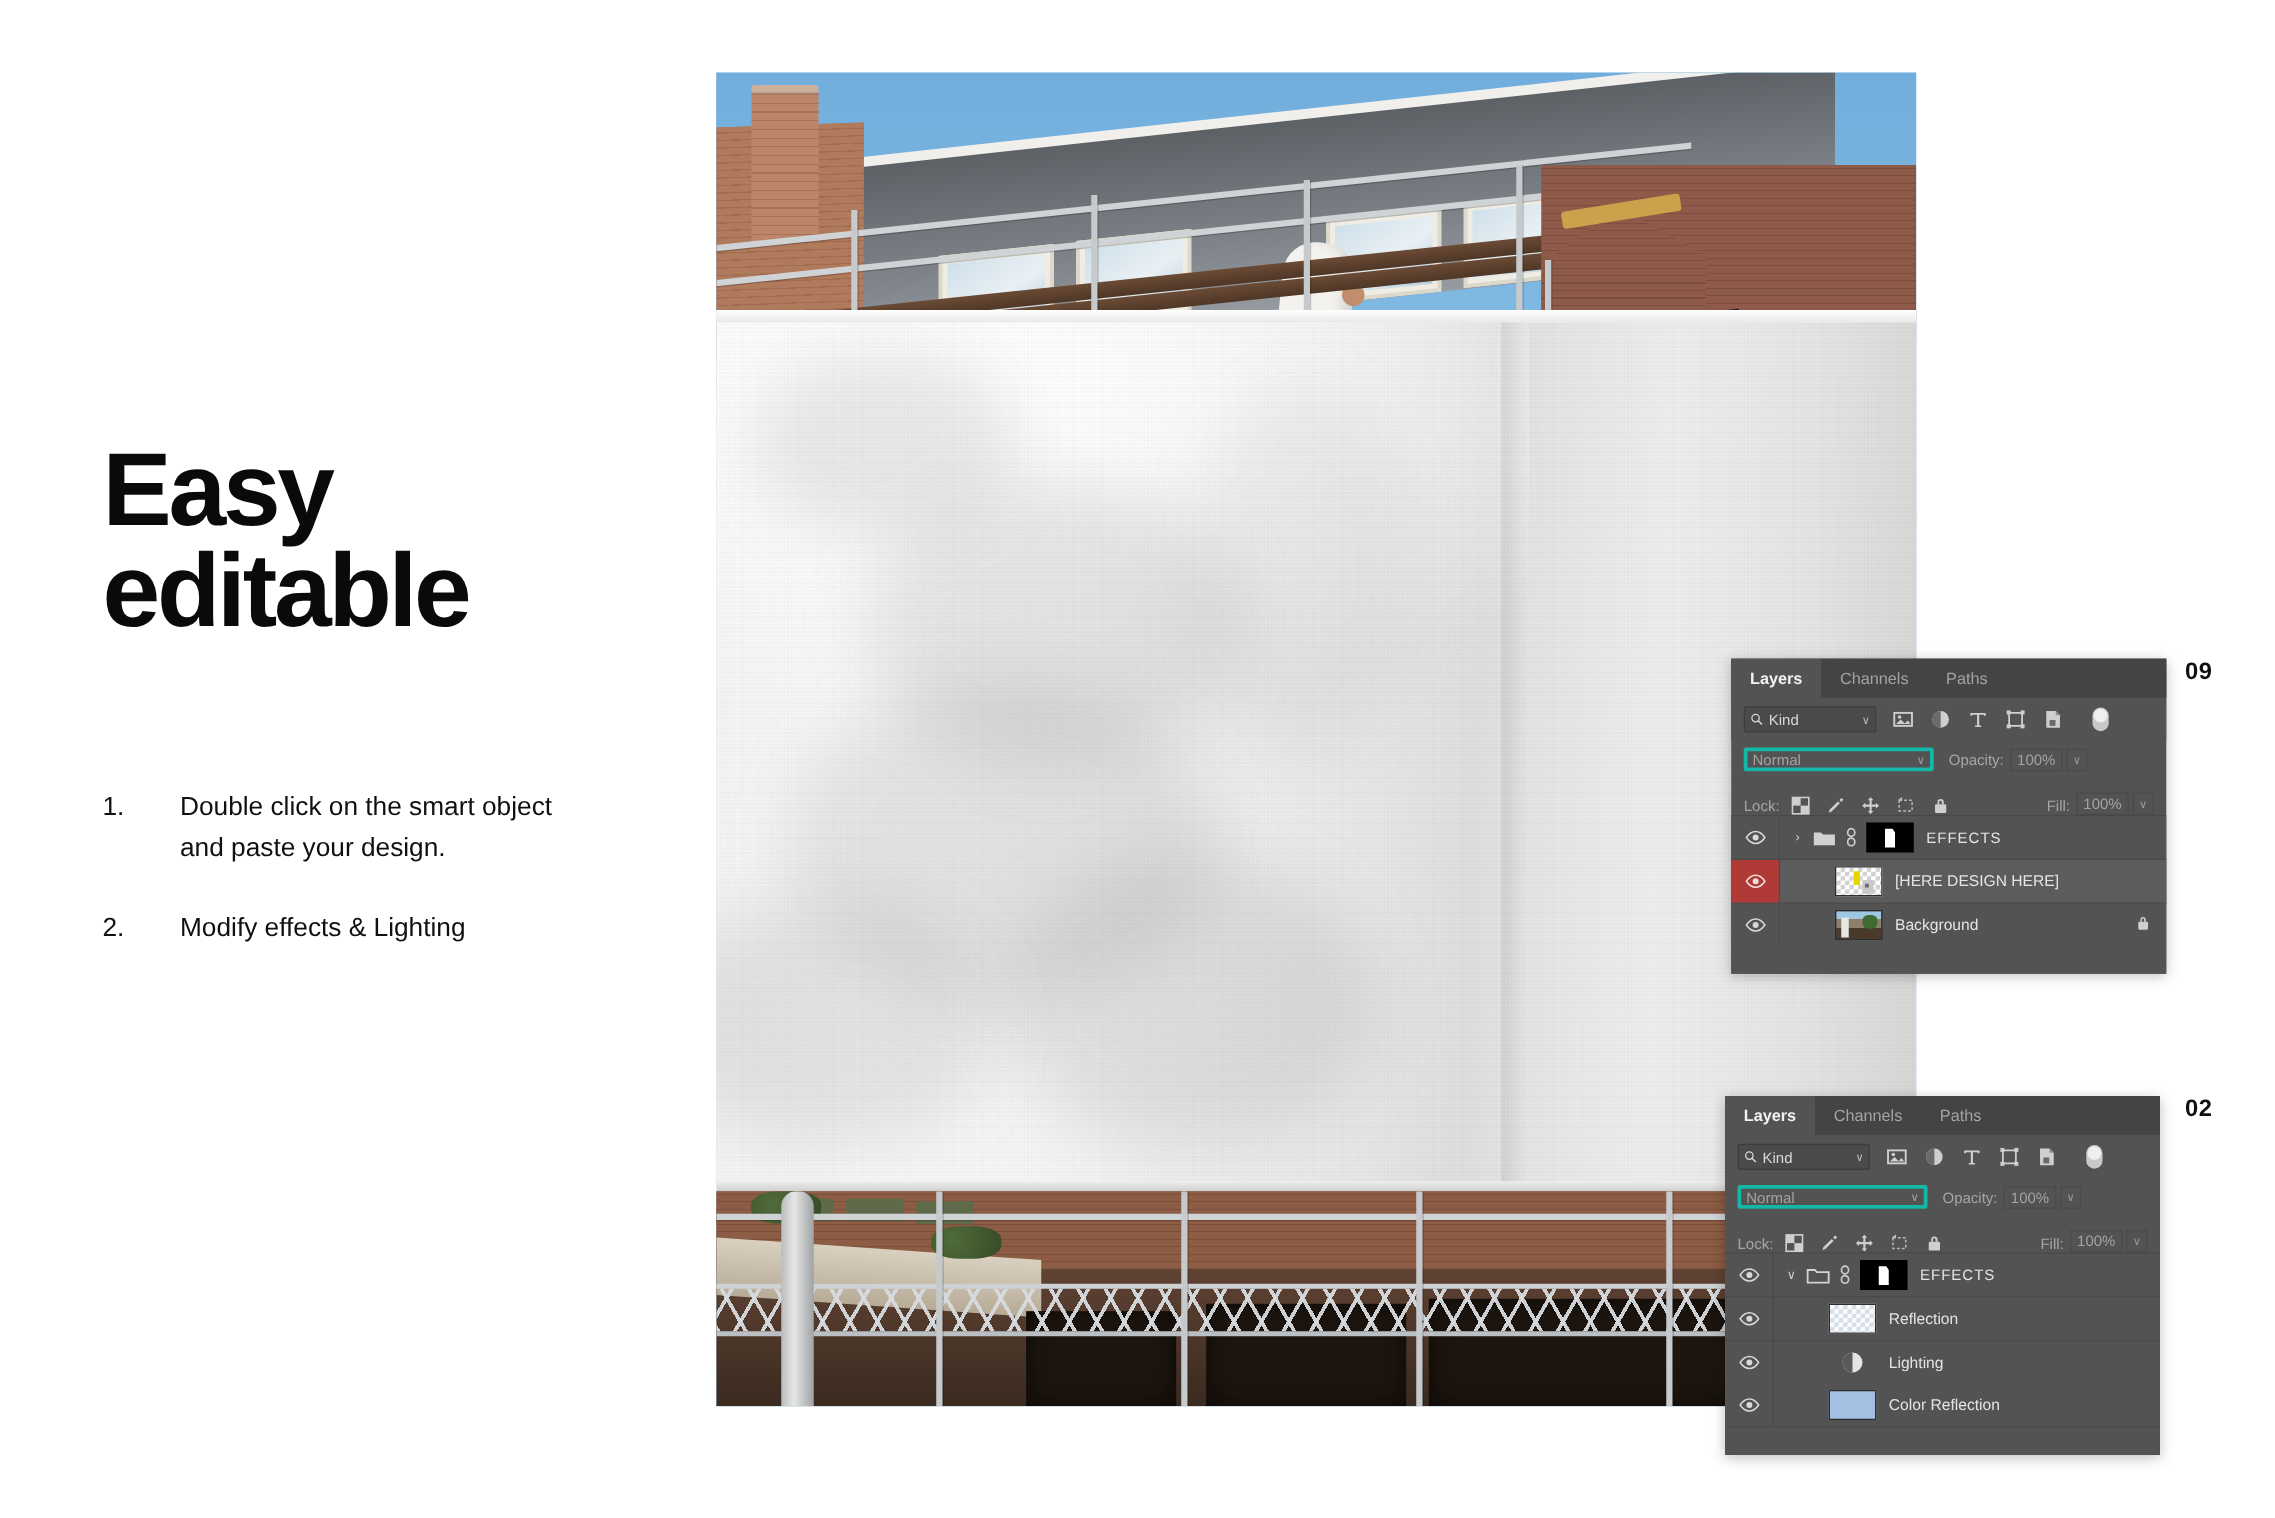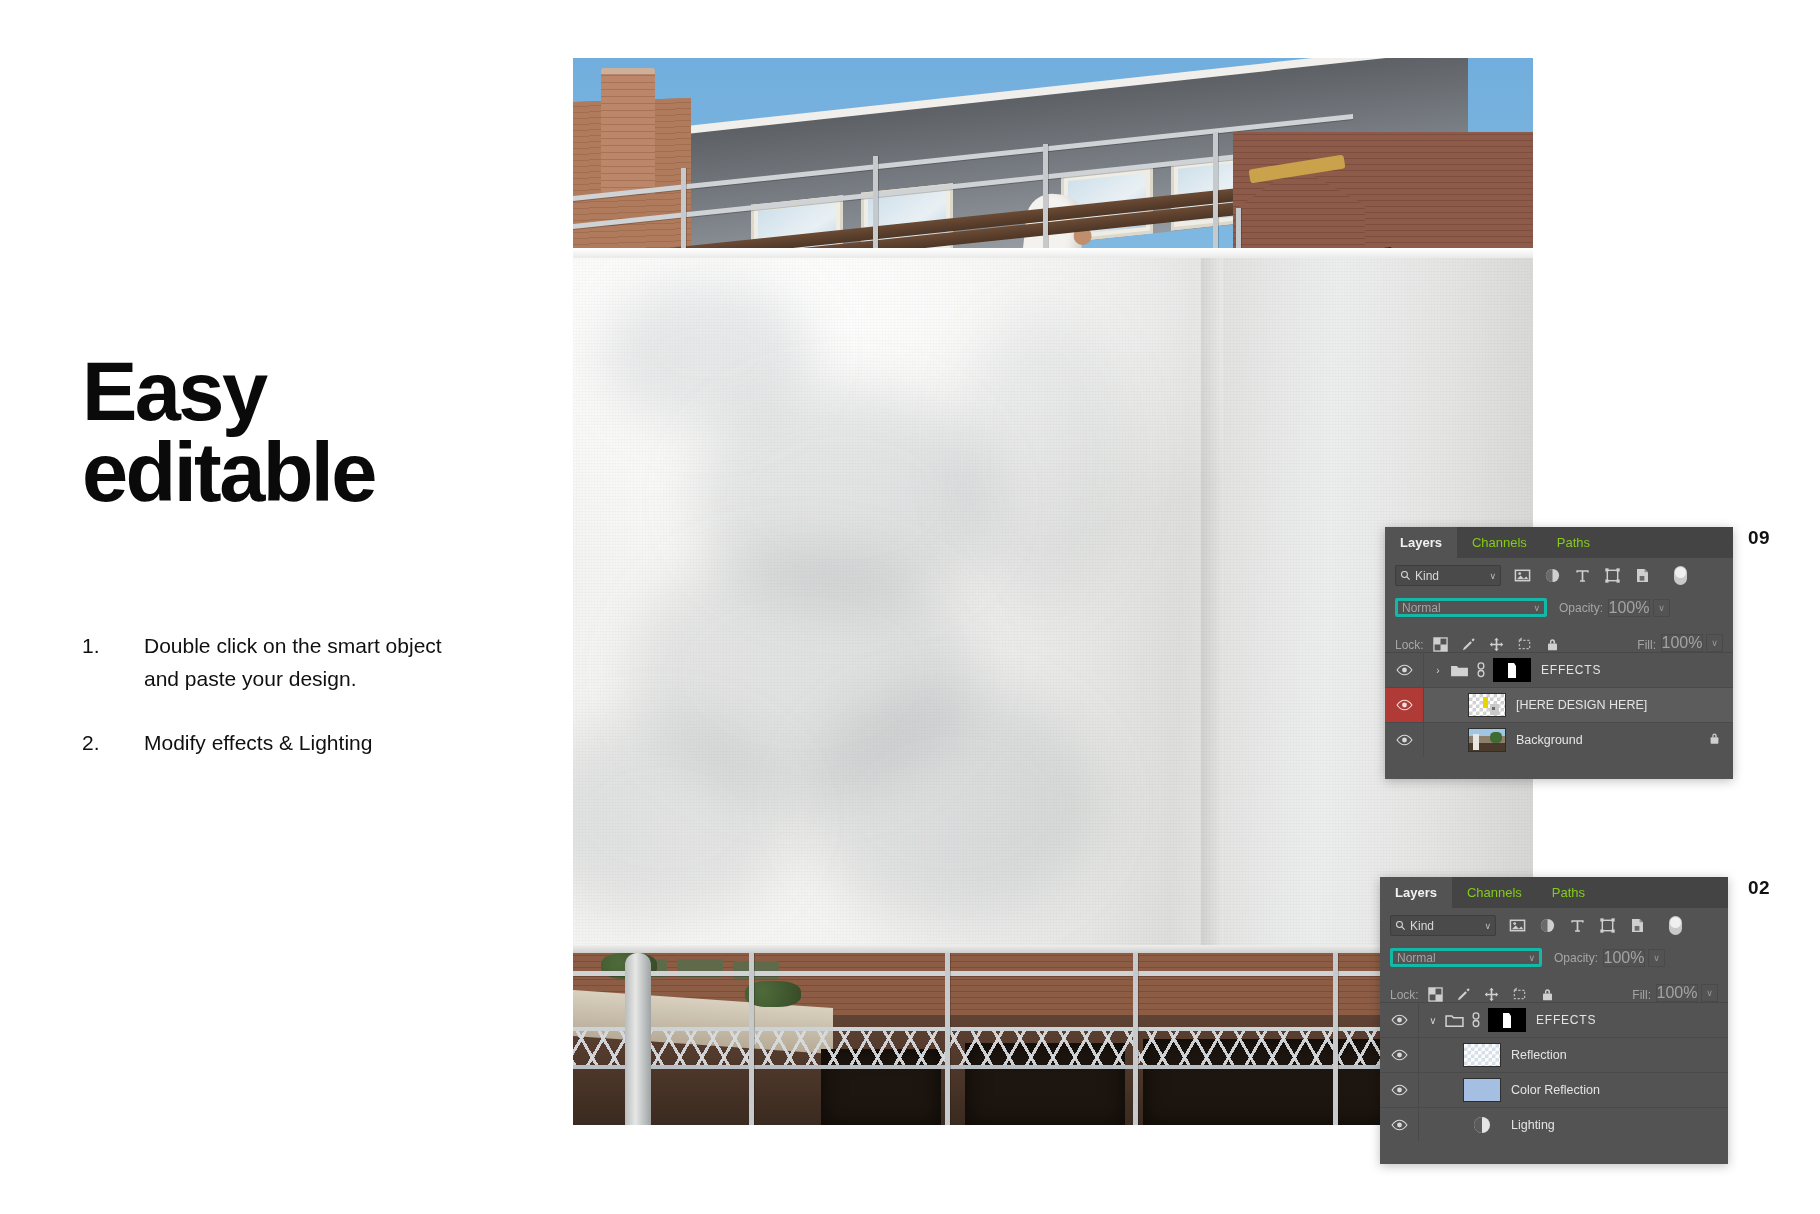--- a/index.html
+++ b/index.html
@@ -154,21 +154,21 @@
   .blue-board{position:absolute;right:70px;top:60px;width:22px;height:72px;background:#1b3f8f;}
 
   
   .ps-panel{
     position:absolute;background:#535353;
     font-family:"Liberation Sans", sans-serif;
     box-shadow:0 2px 10px rgba(0,0,0,.25);
   }
   .ps-tabs{display:flex;height:31px;background:#444444;align-items:stretch;}
   .ps-tab{
-    display:flex;align-items:center;padding:0 15px;font-size:13px;color:#84cc16;
+    display:flex;align-items:center;padding:0 15px;font-size:13px;color:#a3a3a3;
     background:#444444;
   }
   .ps-tab.active{background:#535353;color:#f2f2f2;font-weight:bold;}
   .ps-tabfill{flex:1;background:#444444;}
 
   .ps-filter{display:flex;align-items:center;height:35px;padding:0 10px;gap:0;background:#535353;}
   .kind-box{
     display:flex;align-items:center;width:106px;height:21px;background:#4a4a4a;
     border:1px solid #3d3d3d;border-radius:2px;padding:0 4px;box-sizing:border-box;
     font-size:12px;color:#d8d8d8;gap:4px;
@@ -183,21 +183,21 @@
 
   .ps-blend{display:flex;align-items:center;height:29px;padding:0 10px;font-size:12px;color:#a6a6a6;gap:0;}
   .blend-sel{
     width:152px;height:19px;background:#535353;border:3px solid #14b8a6;border-radius:2px;
     display:flex;align-items:center;padding:0 4px;box-sizing:border-box;color:#a3a3a3;font-size:12px;
   }
   .blend-sel .chev{margin-left:auto;font-size:9px;}
   .op-label{margin-left:12px;color:#a6a6a6;}
   .op-val{
     width:42px;height:18px;background:#535353;border:1px solid #4a4a4a;margin-left:5px;
-    display:flex;align-items:center;justify-content:center;font-size:16px;color:#a3a3a3;box-sizing:border-box;
+    display:flex;align-items:center;justify-content:center;font-size:12px;color:#a3a3a3;box-sizing:border-box;
   }
   .op-chev{width:17px;height:18px;border:1px solid #4a4a4a;margin-left:3px;display:flex;
     align-items:center;justify-content:center;font-size:9px;color:#9a9a9a;box-sizing:border-box;}
 
   .ps-lock{display:flex;align-items:flex-end;height:30px;padding:0 10px;font-size:12px;color:#a6a6a6;border-bottom:1px solid #484848;}
   .lock-icons{display:flex;align-items:center;gap:13px;margin-left:9px;}
   .licon{width:15px;height:15px;display:block;}
   .fill-label{margin-left:auto;color:#a6a6a6;}
 
   .ps-rows{background:#535353;}
@@ -643,48 +643,48 @@
           <circle cx="11" cy="7" r="3.1" fill="#d9d9d9"></circle>
         </svg>
       </div>
       <div class="row-body">
         <span class="indent"></span>
         <span class="thumb checker-blue"></span>
         <span class="row-name">Reflection</span>
       </div>
     </div>
 
-    <div class="ps-row">
-      <div class="eye-cell">
-        <svg width="17" height="12" viewBox="0 0 22 14">
-          <path d="M11 .8C5.6.8 1.4 7 1.4 7s4.2 6.2 9.6 6.2S20.6 7 20.6 7 16.4.8 11 .8z" fill="none" stroke="#d9d9d9" stroke-width="1.5"></path>
-          <circle cx="11" cy="7" r="3.1" fill="#d9d9d9"></circle>
-        </svg>
-      </div>
-      <div class="row-body">
-        <span class="indent"></span>
-        <span class="thumb solid-blue"></span>
-        <span class="row-name">Color Reflection</span>
-      </div>
-    </div>
-
     <div class="ps-row" style="border-bottom:none;">
       <div class="eye-cell">
         <svg width="17" height="12" viewBox="0 0 22 14">
           <path d="M11 .8C5.6.8 1.4 7 1.4 7s4.2 6.2 9.6 6.2S20.6 7 20.6 7 16.4.8 11 .8z" fill="none" stroke="#d9d9d9" stroke-width="1.5"></path>
           <circle cx="11" cy="7" r="3.1" fill="#d9d9d9"></circle>
         </svg>
       </div>
       <div class="row-body">
         <span class="indent"></span>
         <span style="width:38px;display:flex;justify-content:center;">
           <svg class="adj-ico" viewBox="0 0 20 20">
             <circle cx="10" cy="10" r="8" fill="#e4e4e4"></circle>
             <path d="M10 2a8 8 0 000 16z" fill="#5a5a5a"></path>
           </svg>
         </span>
         <span class="row-name">Lighting</span>
       </div>
     </div>
+
+    <div class="ps-row">
+      <div class="eye-cell">
+        <svg width="17" height="12" viewBox="0 0 22 14">
+          <path d="M11 .8C5.6.8 1.4 7 1.4 7s4.2 6.2 9.6 6.2S20.6 7 20.6 7 16.4.8 11 .8z" fill="none" stroke="#d9d9d9" stroke-width="1.5"></path>
+          <circle cx="11" cy="7" r="3.1" fill="#d9d9d9"></circle>
+        </svg>
+      </div>
+      <div class="row-body">
+        <span class="indent"></span>
+        <span class="thumb solid-blue"></span>
+        <span class="row-name">Color Reflection</span>
+      </div>
+    </div>
   </div>
   <div class="ps-footer"></div>
 </div>
 <div class="panel-num" style="left:1748px;top:877px;">02</div>
 
 </body></html>

